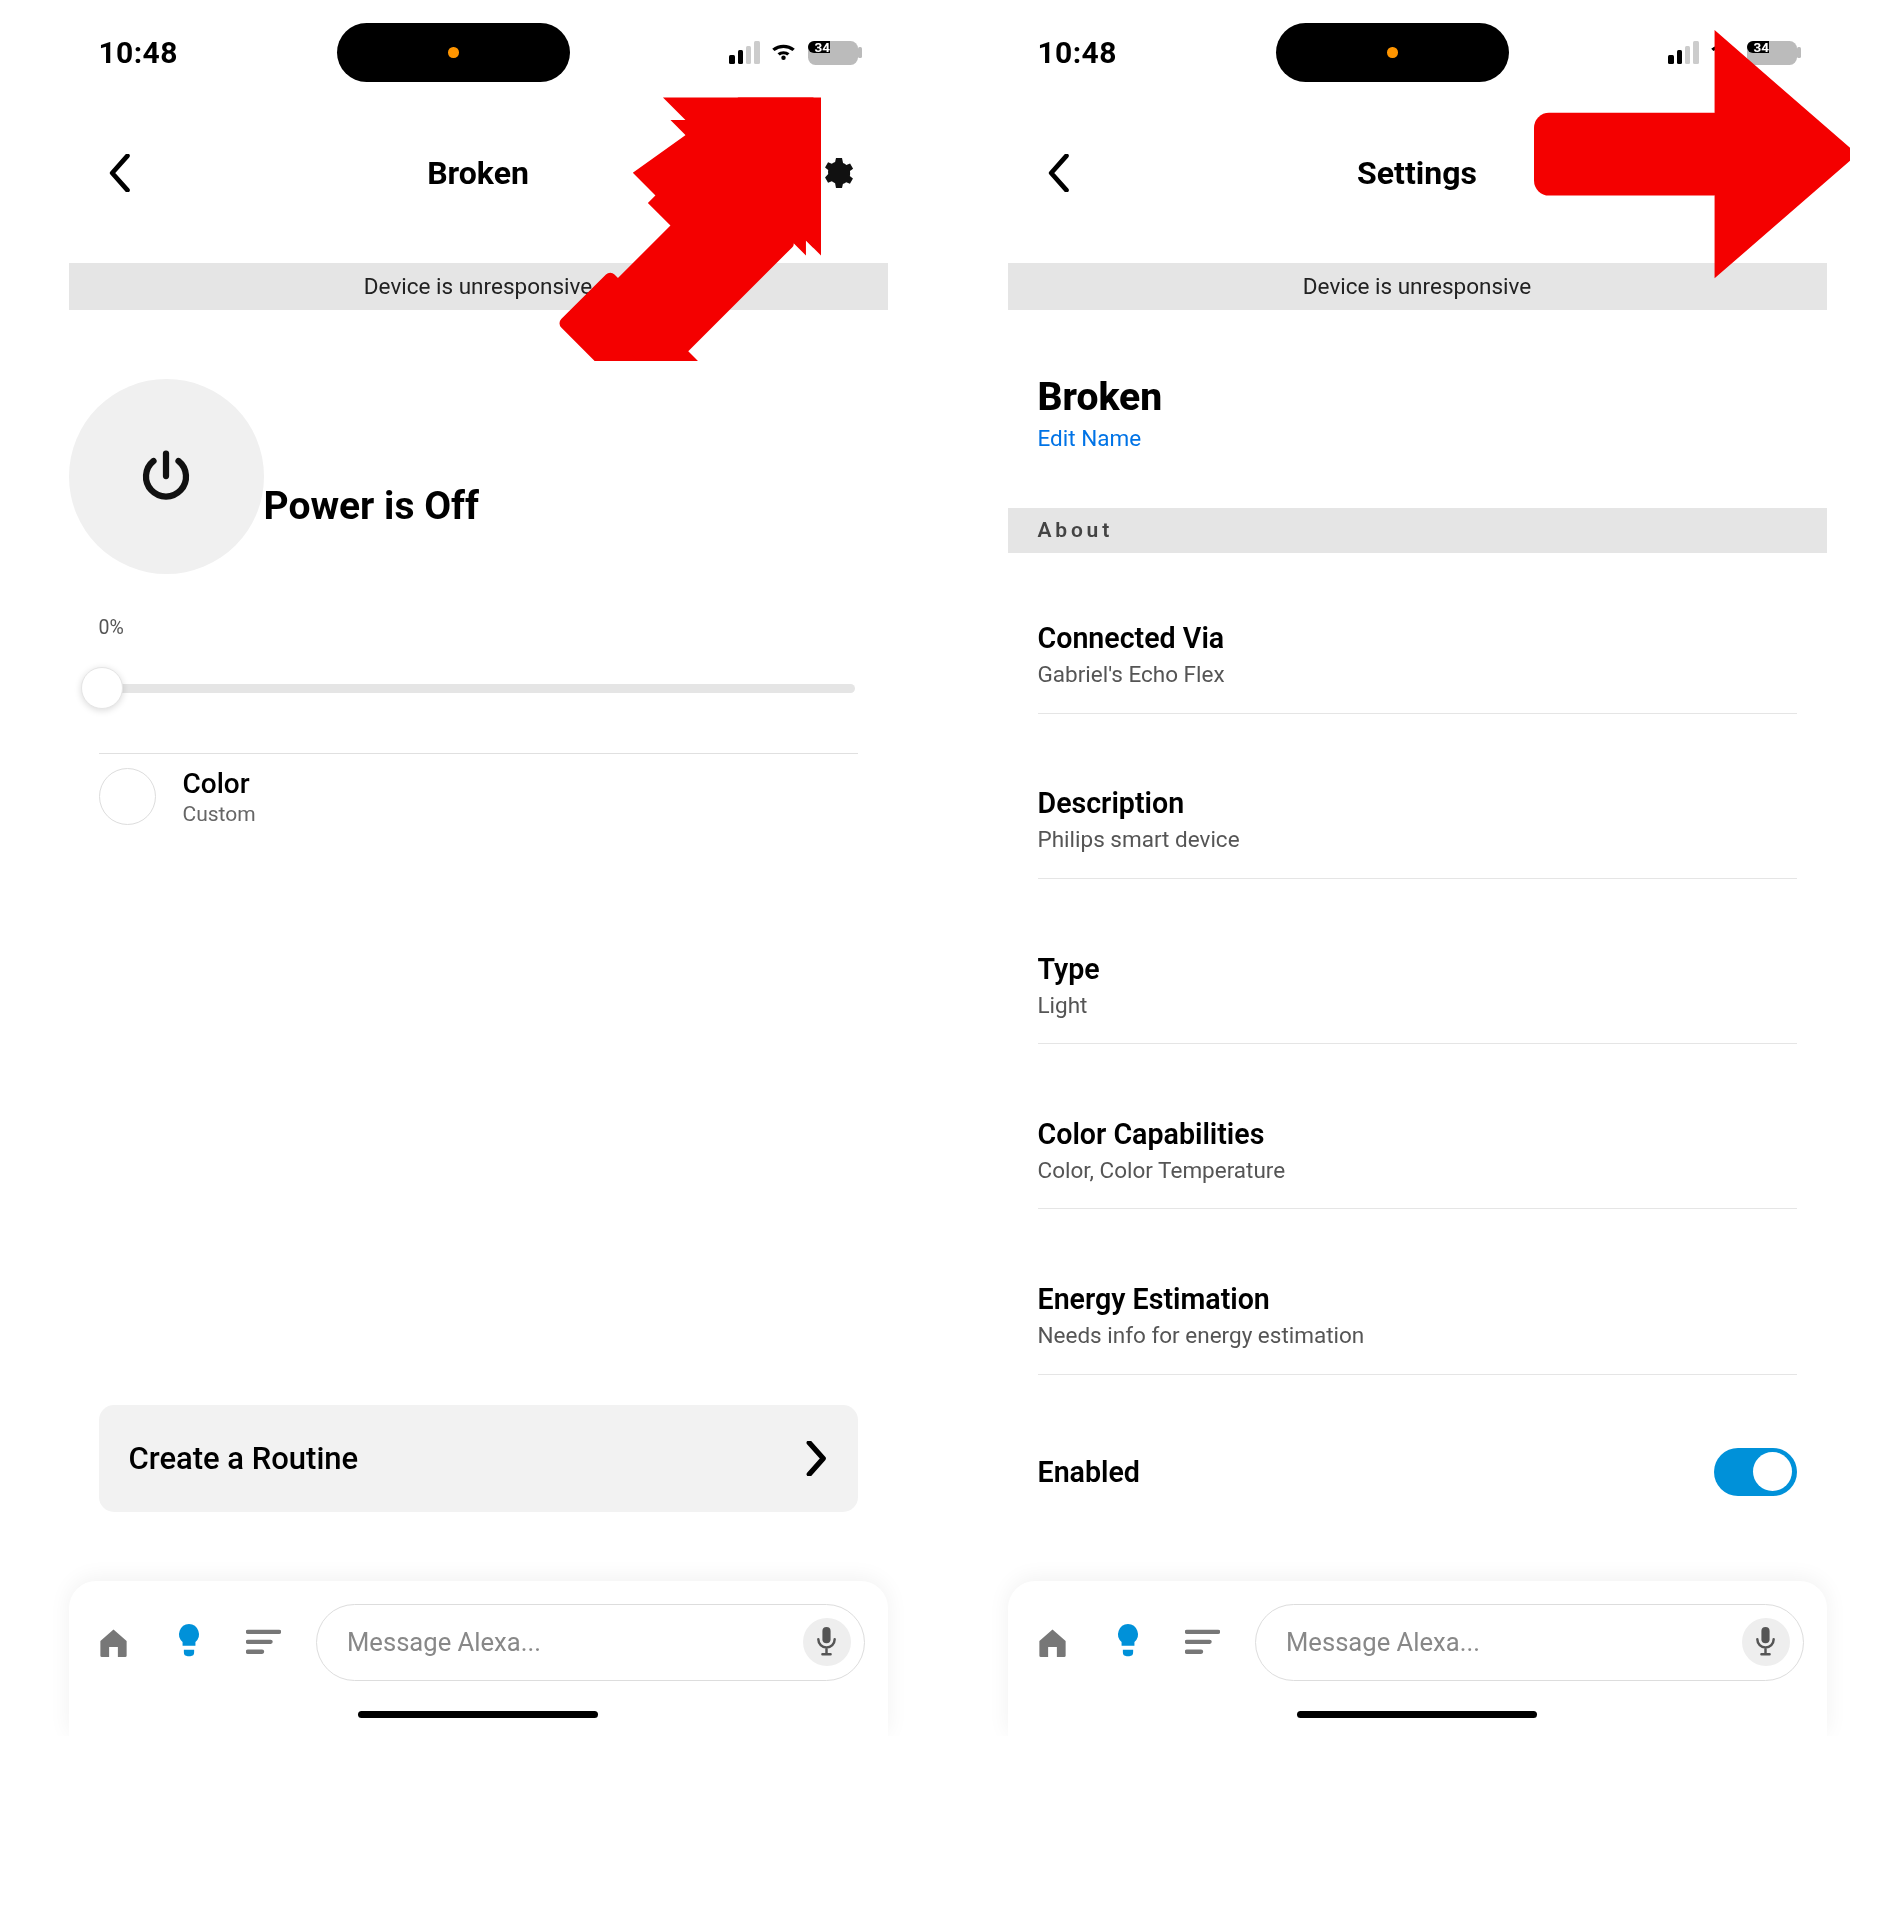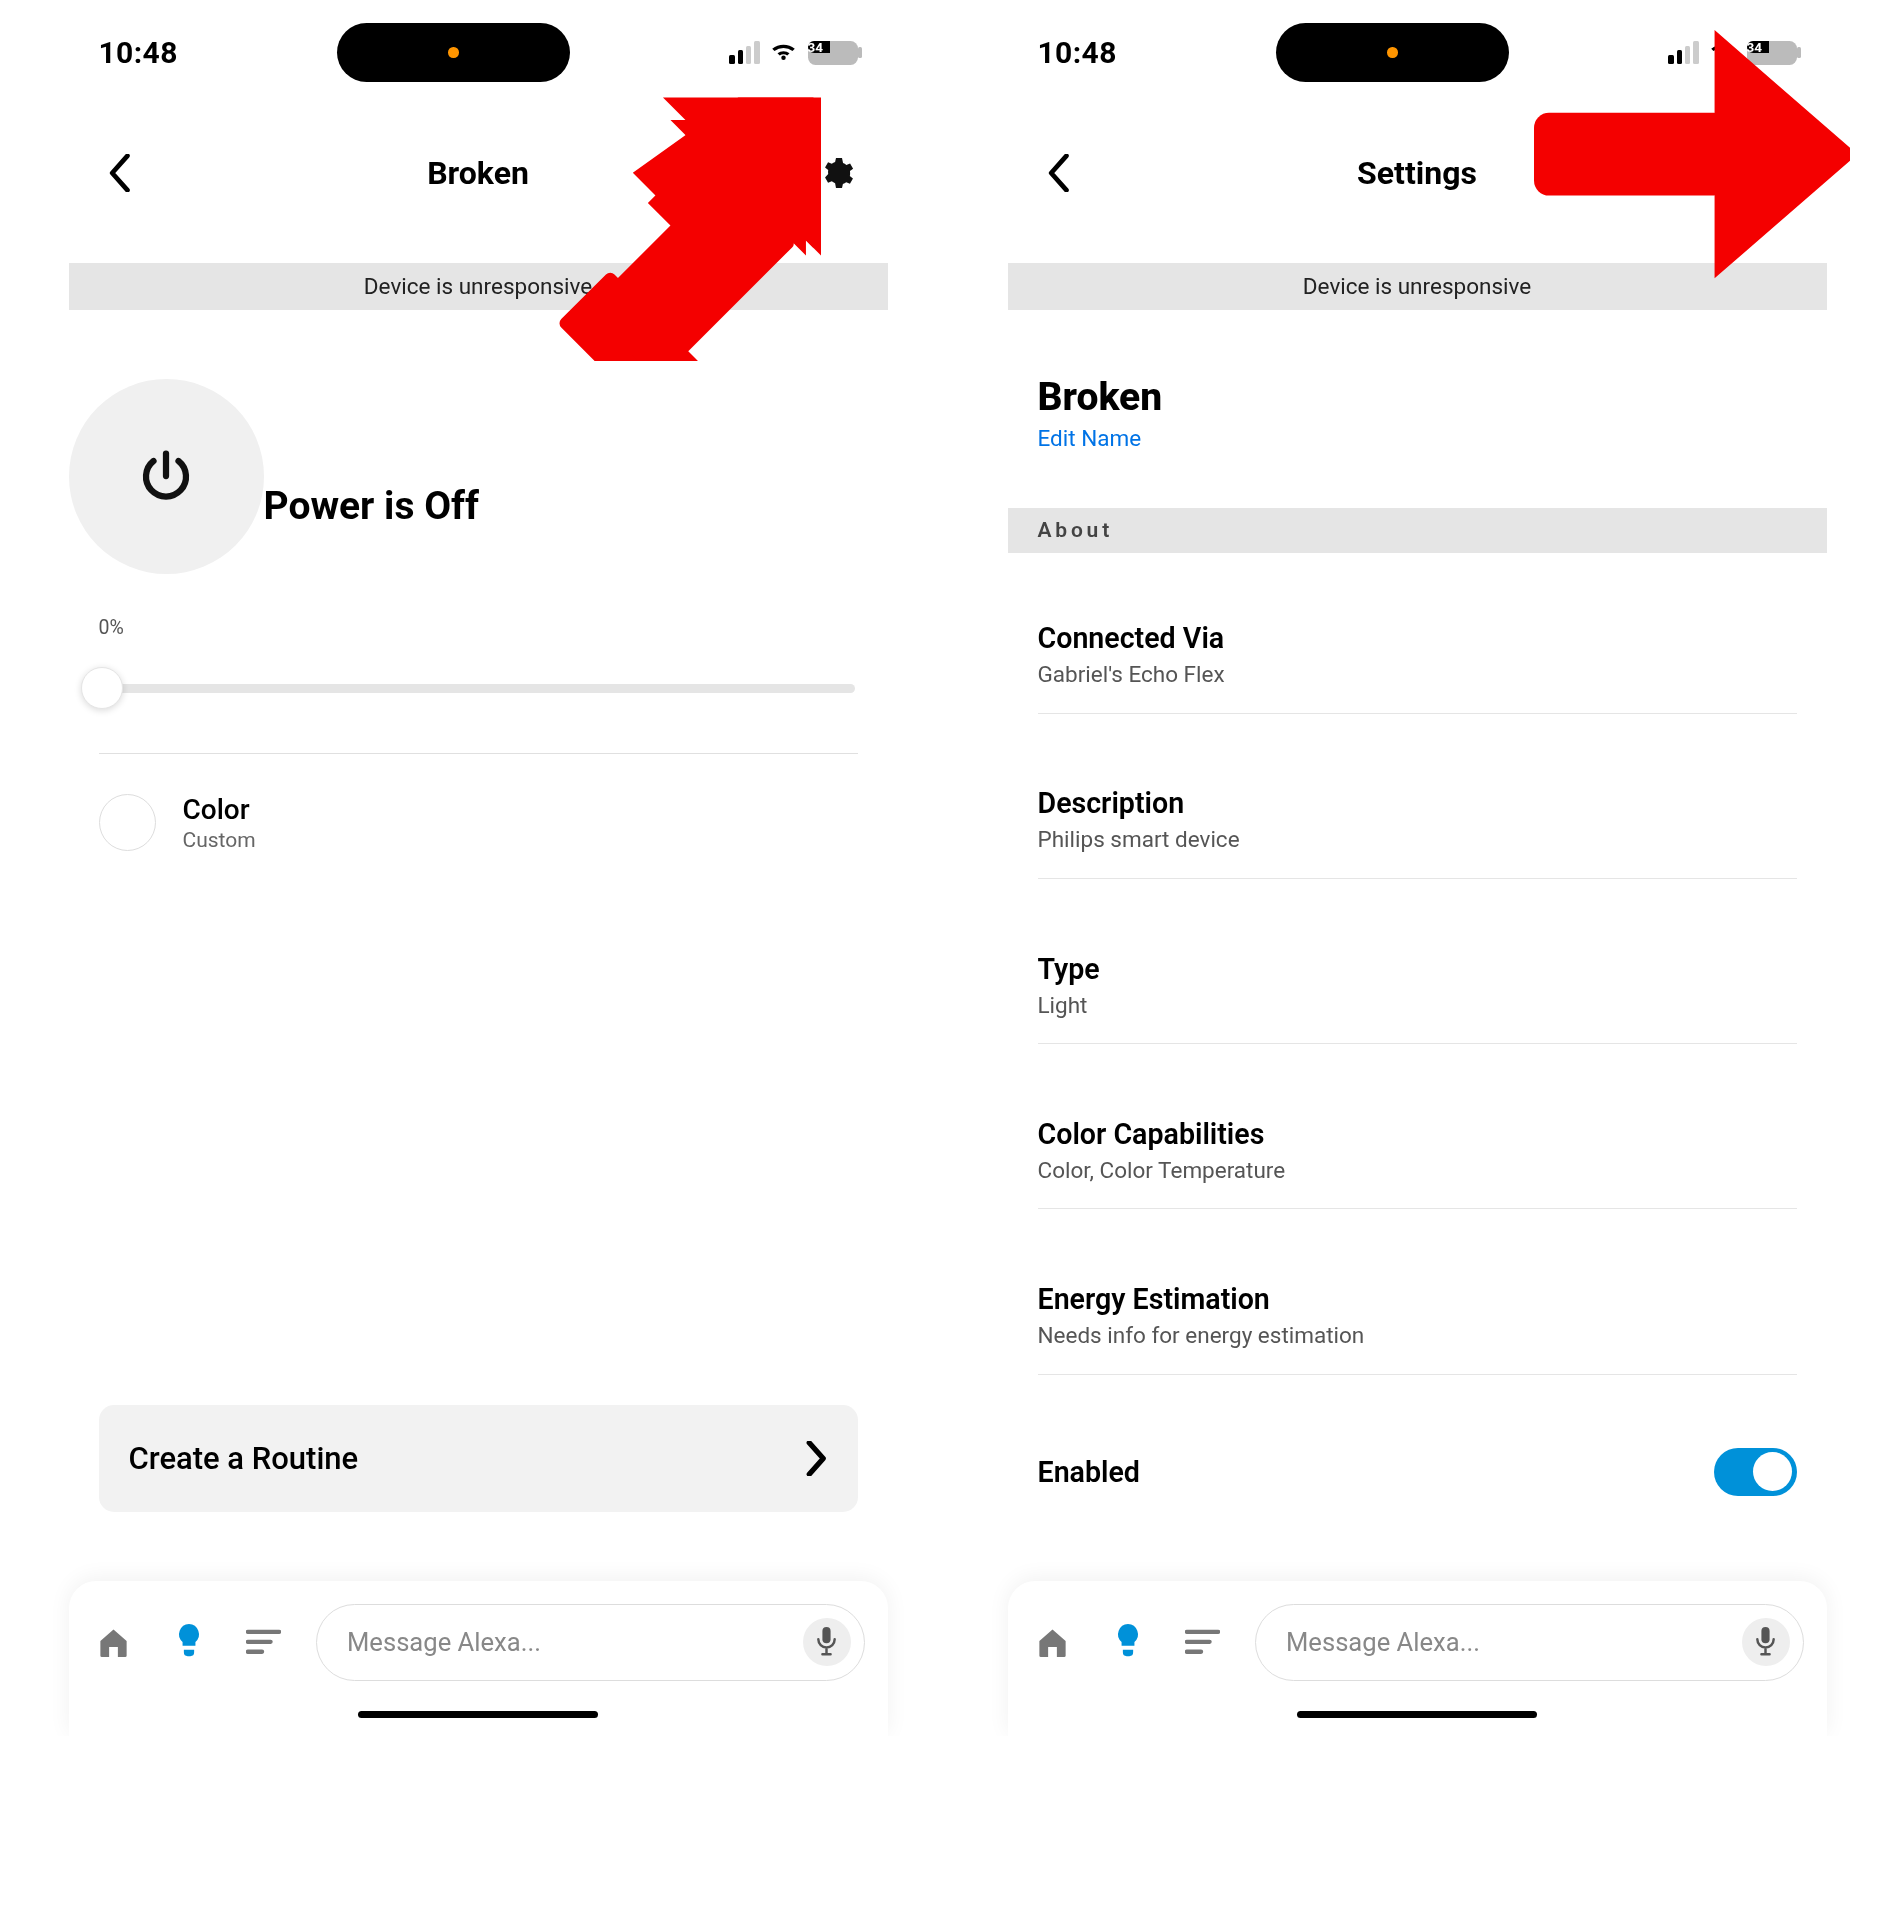--- a/index.html
+++ b/index.html
@@ -12,39 +12,39 @@
   .pill { width: 233px; height: 59px; background: #000; border-radius: 30px; display: flex; align-items: center; justify-content: center; }
   .pill-dot { width: 10.5px; height: 10.5px; background: #ff9500; border-radius: 50%; }
   .status-right { display: flex; align-items: center; gap: 10.5px; }
   .sig-bars { display: flex; align-items: flex-end; gap: 3px; }
   .sig-bars span { width: 5.3px; background: #ccc; border-radius: 1.5px; }
   .sig-bars span.on { background: #000; }
   .sig-bars span:nth-child(1){height:9px;} .sig-bars span:nth-child(2){height:13.5px;} .sig-bars span:nth-child(3){height:18px;} .sig-bars span:nth-child(4){height:22.5px;}
   .wifi { width: 27px; height: 21px; }
   .battery { width: 50px; height: 24px; background: #bbb; border-radius: 7.5px; position: relative; display:flex; align-items:center; }
   .battery::after { content:''; position:absolute; right:-4.5px; top:6.8px; width:3.8px; height:10.5px; background:#bbb; border-radius:1.5px;}
-  .battery-fill { position:absolute; left:0; top:0; bottom:12px; width:45%; background:#000; border-radius:7.5px 0 0 7.5px; display:flex; align-items:center; justify-content:flex-start;}
+  .battery-fill { position:absolute; left:0; top:0; bottom:12px; width:45%; background:#000; border-radius:7.5px 0 0 7.5px; display:flex; align-items:center; justify-content:flex-end;}
   .battery-num { color:#fff; font-size:13.5px; font-weight:700; }
   
   .nav { display:flex; align-items:center; justify-content:space-between; padding: 22.5px 30px 30px 30px; }
   .nav-title { font-size: 32px; font-weight: 700; }
   .icon-btn { width:42px; height:42px; display:flex; align-items:center; justify-content:center; cursor:pointer; }
   
   .banner { background:#e5e5e5; text-align:center; font-size:22.5px; padding: 10.5px 0; color:#222; }
   
   .center-col { display:flex; flex-direction:row; align-items:center; padding-top: 30px; }
   .power-circle { width:195px; height:195px; border-radius:50%; background:#f0f0f0; display:flex; align-items:center; justify-content:center; cursor:pointer; }
   .power-state { font-size: 39px; font-weight:700; margin-top: 60px; }
   .section { padding: 0 30px; }
   .brightness-lbl { font-size:28px; font-weight:600; margin-top: 120px; }
   .brightness-val { font-size:19.5px; color:#555; margin-top:3px; }
   .slider { position:relative; height:9px; background:#e5e5e5; border-radius:4.5px; margin: 45px 3px 0 3px; }
   .slider-thumb { position:absolute; left:0; top:50%; transform:translate(-50%,-50%); width:42px; height:42px; background:#fff; border:0.8px solid #e5e5e5; border-radius:50%; box-shadow:0 1.5px 7.5px rgba(0,0,0,0.15); cursor:pointer;}
   .divider { height:0.8px; background:#e0e0e0; margin: 60px 0 0 0; }
-  .color-row { display:flex; align-items:center; gap:27px; padding: 40px 0; cursor:pointer; }
+  .color-row { display:flex; align-items:center; gap:27px; padding: 14px 0; cursor:pointer; }
   .swatch { width:57px; height:57px; border:1.5px solid #ddd; border-radius:50%; background:#fff; }
   .color-title { font-size:28px; font-weight:500; }
   .color-sub { font-size:21px; color:#666; margin-top:1.5px; }
   .spacer { flex:1; }
   .routine-card { margin: 0 30px 30px 30px; background:#f2f2f2; border-radius:15px; padding: 35px 30px; display:flex; align-items:center; justify-content:space-between; cursor:pointer;}
   .routine-title { font-size:31px; font-weight:500; }
   
   .bottom-panel { background:#fff; border-top:none; box-shadow: 0 -3px 22.5px rgba(0,0,0,0.06); border-radius: 27px 27px 0 0; padding: 22.5px 22.5px 15px 22.5px; margin-top:auto;}
   .bottom-row { display:flex; align-items:center; gap:30px; }
   .bottom-icon { width:45px; height:45px; display:flex; align-items:center; justify-content:center; cursor:pointer; }

